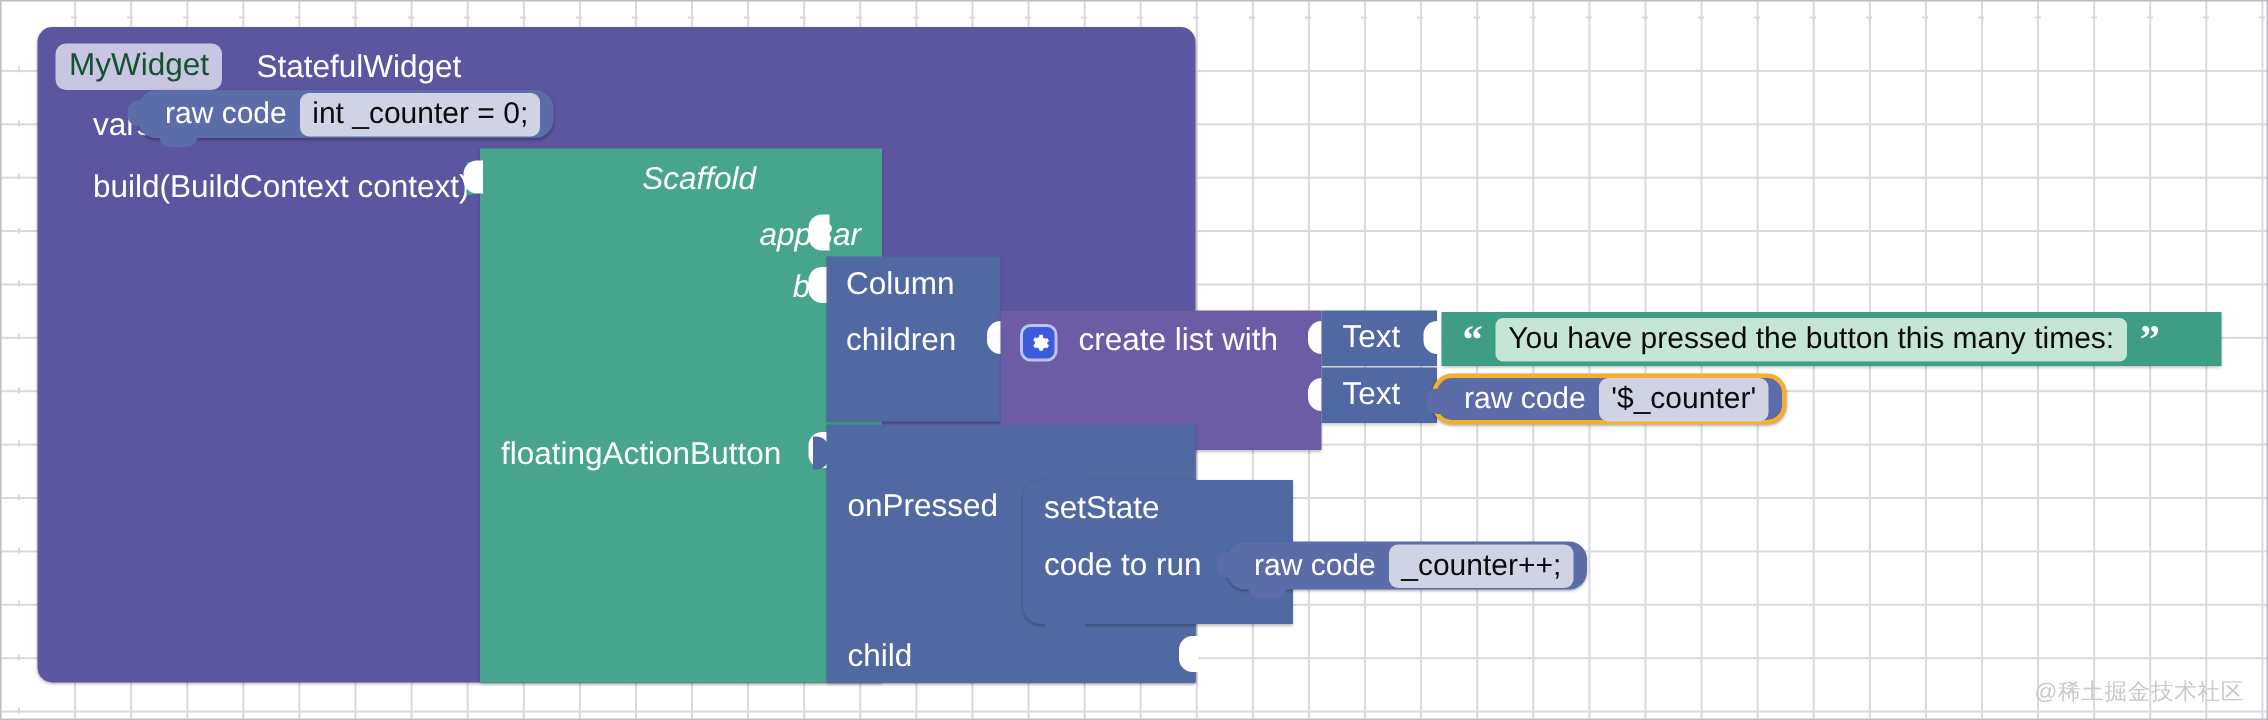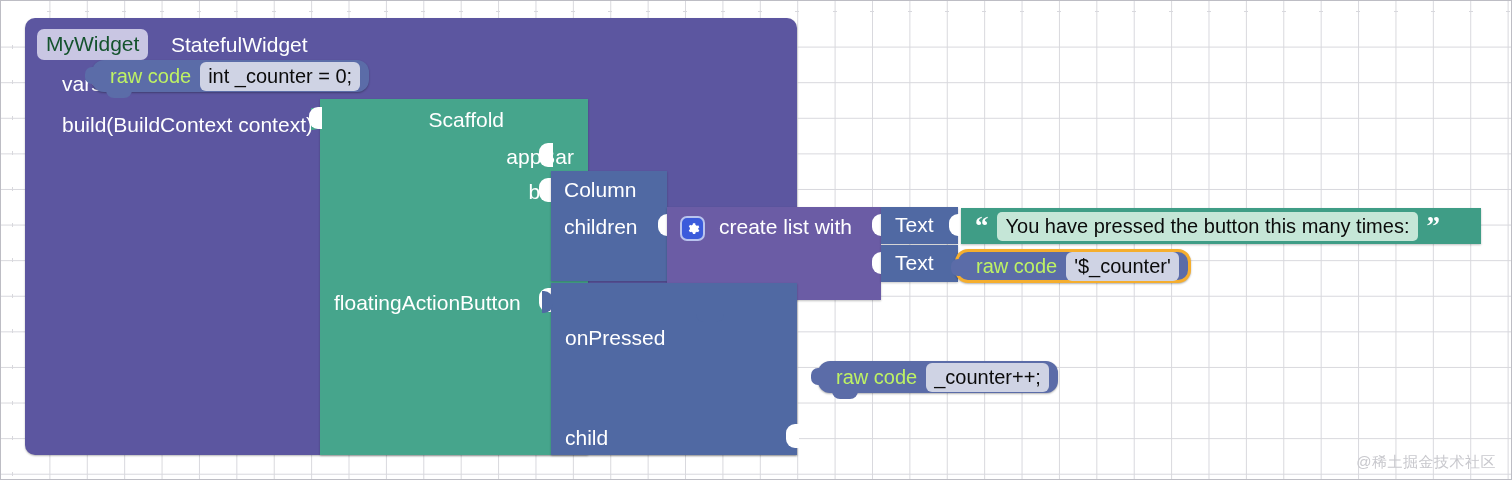--- a/index.html
+++ b/index.html
@@ -83,21 +83,21 @@
     background: #5b6ca8;
     border-radius: 12px;
     box-shadow: 0 1px 2px rgba(0,0,0,.3);
     height: 32px;
     display: flex;
     align-items: center;
     padding: 0 9px 0 18px;
     gap: 9px;
   }
   .rawcode .rc-label {
-    color: #bef264;
+    color: #ffffff;
     font-size: 20px;
     line-height: 24px;
     white-space: nowrap;
   }
   .rawcode .rc-field {
     background: #cfd3e4;
     color: #0b0b0b;
     font-size: 20px;
     line-height: 24px;
     padding: 2px 8px 3px;
@@ -134,20 +134,21 @@
     height: 34px;
     border-radius: 13px;
   }
 
   
   #scaffold {
     left: 320px; top: 99px;
     width: 268px; height: 356px;
     background: #46a58c;
     box-shadow: 0 1px 2px rgba(0,0,0,.25);
+    font-style: italic;
   }
   #scaffold-title { right: 84px; top: 8px; }
   #appbar-label   { right: 14px; top: 45px; }
   #body-label     { right: 14px; top: 80px; }
 
   
   .lnotch {
     position: absolute;
     left: -9px;
     width: 11px; height: 22px;
@@ -366,20 +367,24 @@
   <span class="row-label" style="left:334px; top:290px; color:#fff;">floatingActionButton</span>
 
   <div class="blk" id="fab">
     <div class="lnotch" style="top:8px; background:#5069a3;"></div>
     <span class="row-label" id="onpressed-lbl">onPressed</span>
     <span class="row-label" id="child-lbl">child</span>
   </div>
   <div class="notch-white" style="left:786px; top:424px; width:13px; height:24px;
        border-radius:9px 0 0 9px;"></div>
 
+  <div class="blk" id="setstate">
+    <span class="row-label" id="setstate-title">setState</span>
+    <span class="row-label" id="codetorun-lbl">code to run</span>
+  </div>
 
   <div class="notch-white" style="left:696px; top:314px; width:28px; height:8px;
        border-radius:0 0 9px 9px; background:#5069a3;"></div>
 
   <div class="rawcode stmt" id="setstate-raw">
     <span class="rc-label">raw code</span>
     <span class="rc-field">_counter++;</span>
   </div>
 
   <div id="watermark">@稀土掘金技术社区</div>

